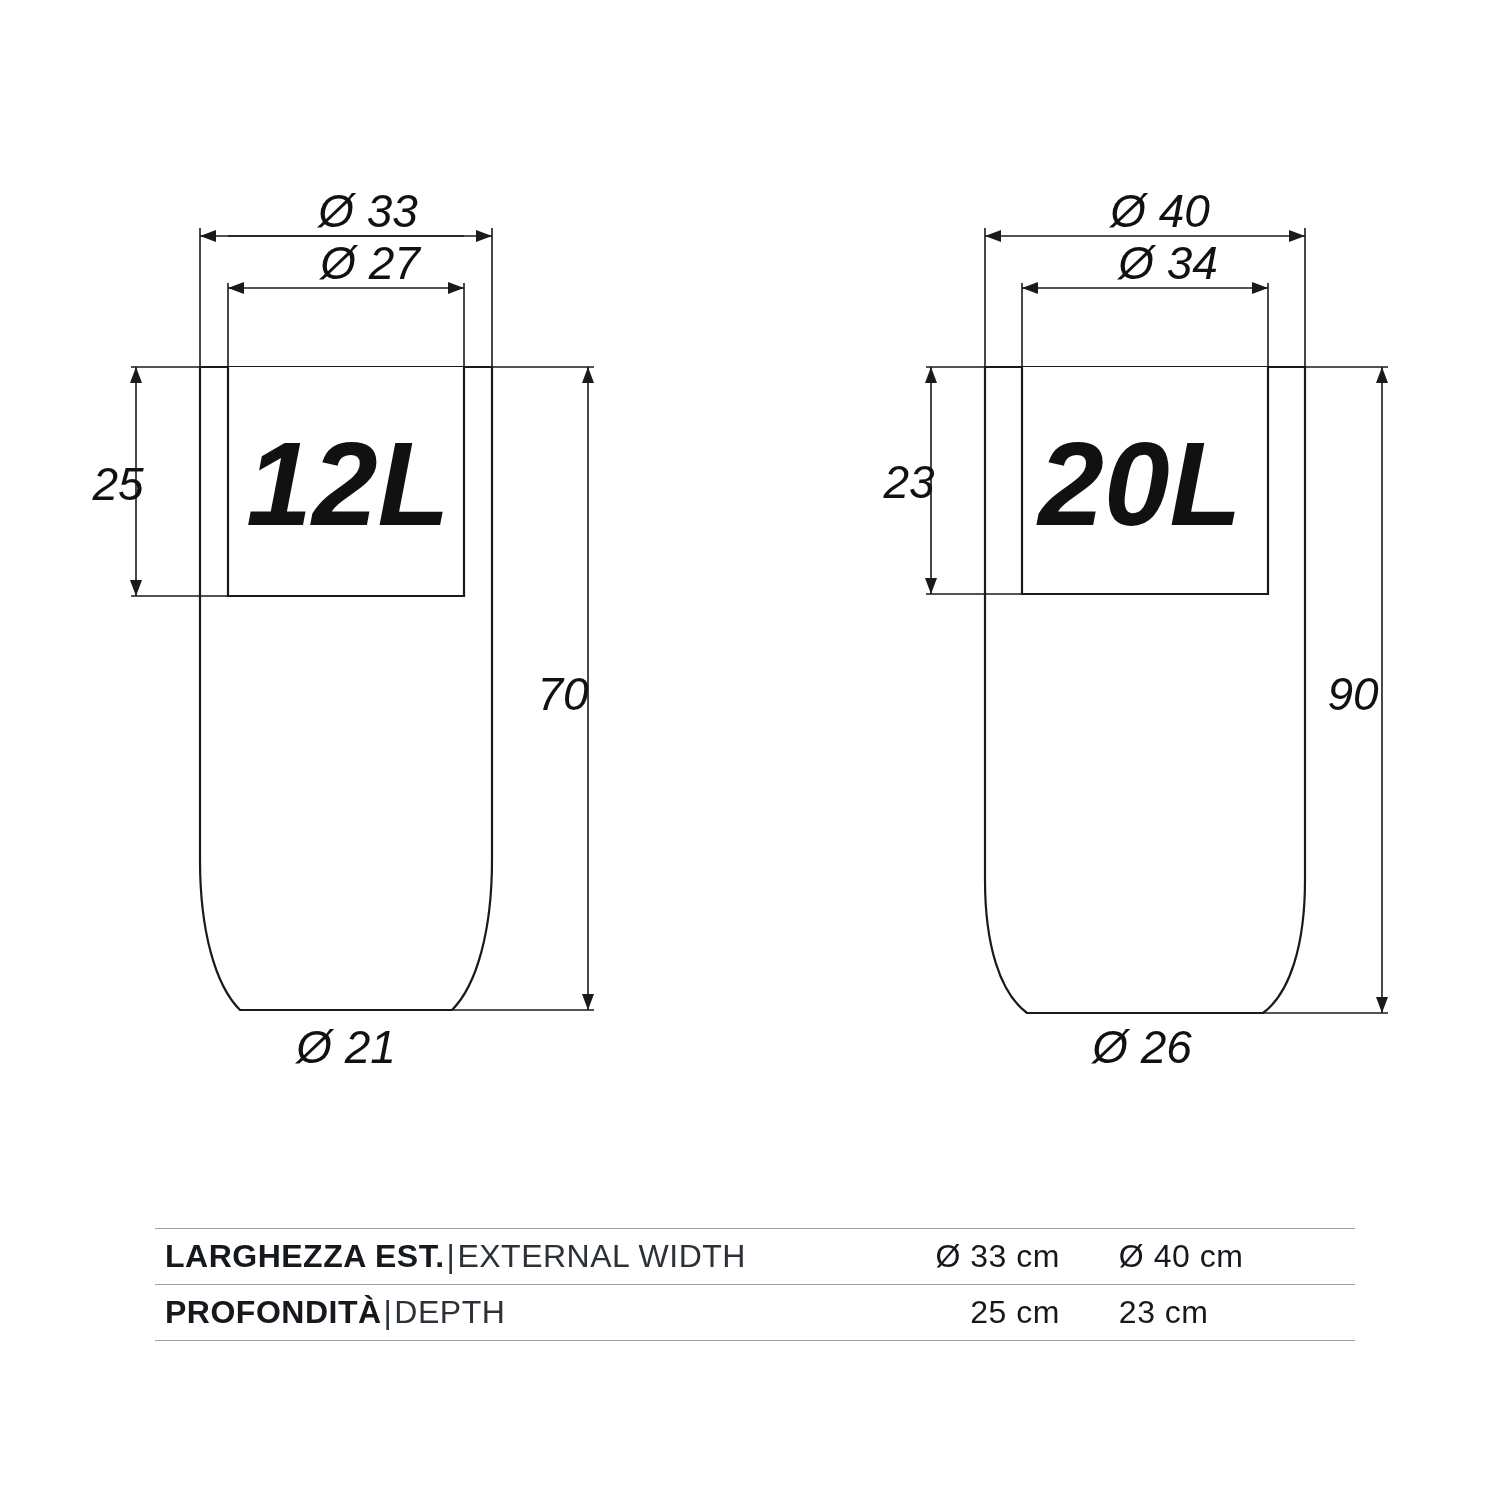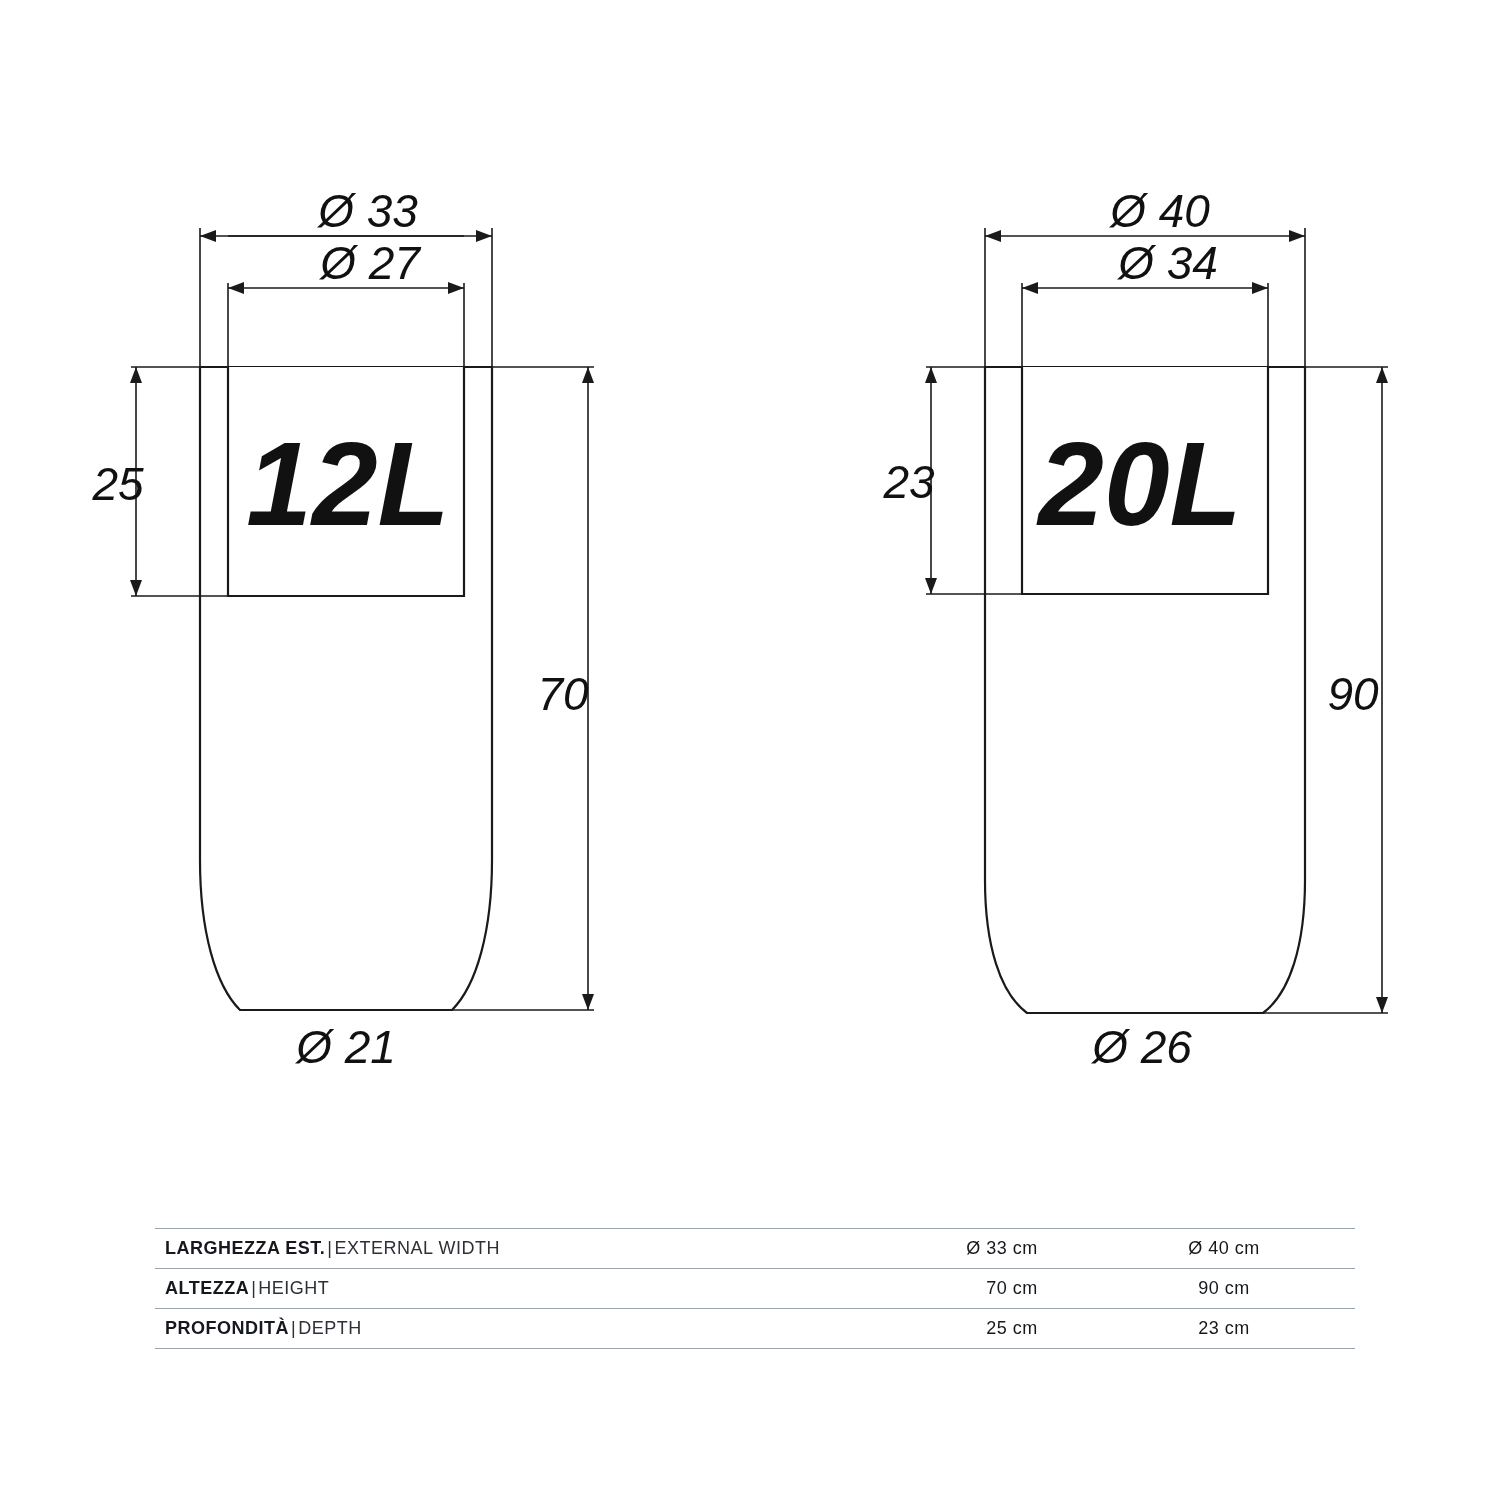--- a/index.html
+++ b/index.html
@@ -32,21 +32,21 @@
   .spec-table {
     position: absolute;
     left: 155px;
     top: 1228px;
     width: 1200px;
     border-collapse: collapse;
   }
   .spec-table td {
     padding: 9px 4px 9px 10px;
     border-bottom: 1.6px solid #9aa3ad;
-    font-size: 18px;
+    font-size: 32px;
     letter-spacing: 0.5px;
     vertical-align: middle;
     white-space: nowrap;
   }
   .spec-table tr:first-child td {
     border-top: 1.6px solid #9aa3ad;
   }
   .lbl-it {
     font-weight: bold;
     color: #15191e;
@@ -55,21 +55,21 @@
     font-weight: normal;
     color: #2b3137;
     padding: 0 2px;
   }
   .lbl-en {
     font-weight: normal;
     color: #2b3137;
   }
   .col-label { width: 610px; }
   .col-a { width: 300px; text-align: right; padding-left: 60px !important; }
-  .col-b { width: 300px; text-align: center; padding-left: 55px !important; }
+  .col-b { width: 300px; text-align: left; padding-left: 55px !important; }
   .val { color: #15191e; }
 </style>
 </head>
 <body>
 
 <div id="diagram-area">
   <svg class="draw" viewBox="0 0 1500 1200">
     <g fill="none" stroke="#1a1a1a" stroke-width="2.2" stroke-linecap="butt">
 
       <g>
@@ -169,23 +169,18 @@
 </div>
 
 <table class="spec-table">
   <tbody>
     <tr>
       <td class="col-label"><span class="lbl-it">LARGHEZZA EST.</span><span class="lbl-sep">|</span><span class="lbl-en">EXTERNAL WIDTH</span></td>
       <td class="col-a val">Ø 33 cm</td>
       <td class="col-b val">Ø 40 cm</td>
     </tr>
     <tr>
-      <td class="col-label"><span class="lbl-it">ALTEZZA</span><span class="lbl-sep">|</span><span class="lbl-en">HEIGHT</span></td>
-      <td class="col-a val">70 cm</td>
-      <td class="col-b val">90 cm</td>
-    </tr>
-    <tr>
       <td class="col-label"><span class="lbl-it">PROFONDITÀ</span><span class="lbl-sep">|</span><span class="lbl-en">DEPTH</span></td>
       <td class="col-a val">25 cm</td>
       <td class="col-b val">23 cm</td>
     </tr>
   </tbody>
 </table>
 
 </body></html>

